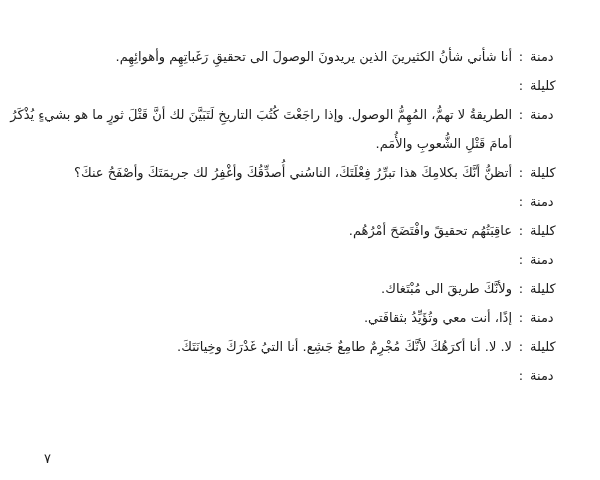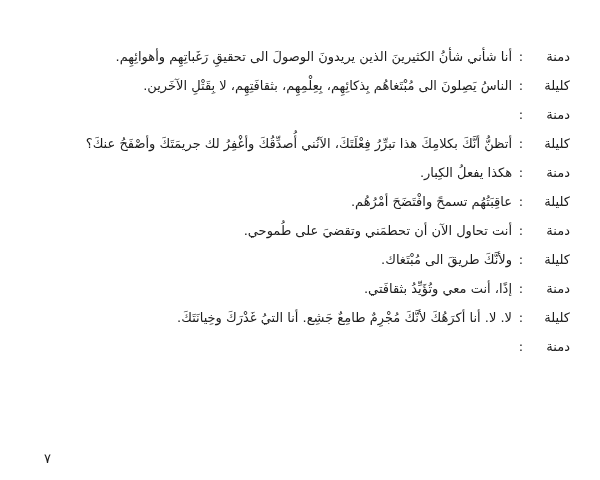--- a/index.html
+++ b/index.html
@@ -30,21 +30,21 @@
     display: flex;
     direction: rtl;
     align-items: flex-start;
     font-size: 13px;
     line-height: 29px;
     color: #1c1c1c;
   }
   .speaker {
     flex: none;
     width: 40px;
-    text-align: right;
+    text-align: left;
     white-space: nowrap;
   }
   .colon {
     flex: none;
     width: 18px;
     text-align: center;
   }
   .text {
     flex: 1;
     min-width: 0;
@@ -71,60 +71,55 @@
       <span class="speaker">دمنة</span>
       <span class="colon">:</span>
       <span class="text">
           <div class="line">أنا شأني شأنُ الكثيرينَ الذين يريدونَ الوصولَ الى تحقيقِ رَغَباتِهِم وأهوائِهِم.</div>
         </span>
     </div>
 
     <div class="entry">
       <span class="speaker">كليلة</span>
       <span class="colon">:</span>
+    </div>
+
+    <div class="entry">
+      <span class="speaker">دمنة</span>
+      <span class="colon">:</span>
       <span class="text">
-          <div class="line">الناسُ يَصِلونَ الى مُبْتَغاهُم بِذكائِهِم، بِعِلْمِهِم، بثقافَتِهِم، لا بِقَتْلِ الآخَرين.</div>
+          <div class="line">الطريقةُ لا تهمُّ، المُهِمُّ الوصول. وإذا راجَعْتَ كُتُبَ التاريخِ لَتَبَيَّنَ لك أنَّ قَتْلَ ثورٍ ما هو بشيءٍ يُذْكَرُ</div>
+          <div class="line">أمامَ قَتْلِ الشُّعوبِ والأُمَم.</div>
+        </span>
+    </div>
+
+    <div class="entry">
+      <span class="speaker">كليلة</span>
+      <span class="colon">:</span>
+      <span class="text">
+          <div class="line">أتظنُّ أنَّكَ بكلامِكَ هذا تبرِّرُ فِعْلَتَكَ، الناسُني أُصدِّقُكَ وأغْفِرُ لك جريمَتَكَ وأصْفَحُ عنكَ؟</div>
         </span>
     </div>
 
     <div class="entry">
       <span class="speaker">دمنة</span>
       <span class="colon">:</span>
     </div>
 
     <div class="entry">
       <span class="speaker">كليلة</span>
       <span class="colon">:</span>
       <span class="text">
-          <div class="line">أتظنُّ أنَّكَ بكلامِكَ هذا تبرِّرُ فِعْلَتَكَ، الآنُني أُصدِّقُكَ وأغْفِرُ لك جريمَتَكَ وأصْفَحُ عنكَ؟</div>
+          <div class="line">عاقِبَتُهُم تحقيقً وافْتَضَحَ أمْرُهُم.</div>
         </span>
     </div>
 
     <div class="entry">
       <span class="speaker">دمنة</span>
       <span class="colon">:</span>
-      <span class="text">
-          <div class="line">هكذا يفعلُ الكِبار.</div>
-        </span>
-    </div>
-
-    <div class="entry">
-      <span class="speaker">كليلة</span>
-      <span class="colon">:</span>
-      <span class="text">
-          <div class="line">عاقِبَتُهُم تسمحً وافْتَضَحَ أمْرُهُم.</div>
-        </span>
-    </div>
-
-    <div class="entry">
-      <span class="speaker">دمنة</span>
-      <span class="colon">:</span>
-      <span class="text">
-          <div class="line">أنت تحاول الآن أن تحطمَني وتقضيَ على طُموحي.</div>
-        </span>
     </div>
 
     <div class="entry">
       <span class="speaker">كليلة</span>
       <span class="colon">:</span>
       <span class="text">
           <div class="line">ولأنَّكَ طريقَ الى مُبْتَغاك.</div>
         </span>
     </div>
 

